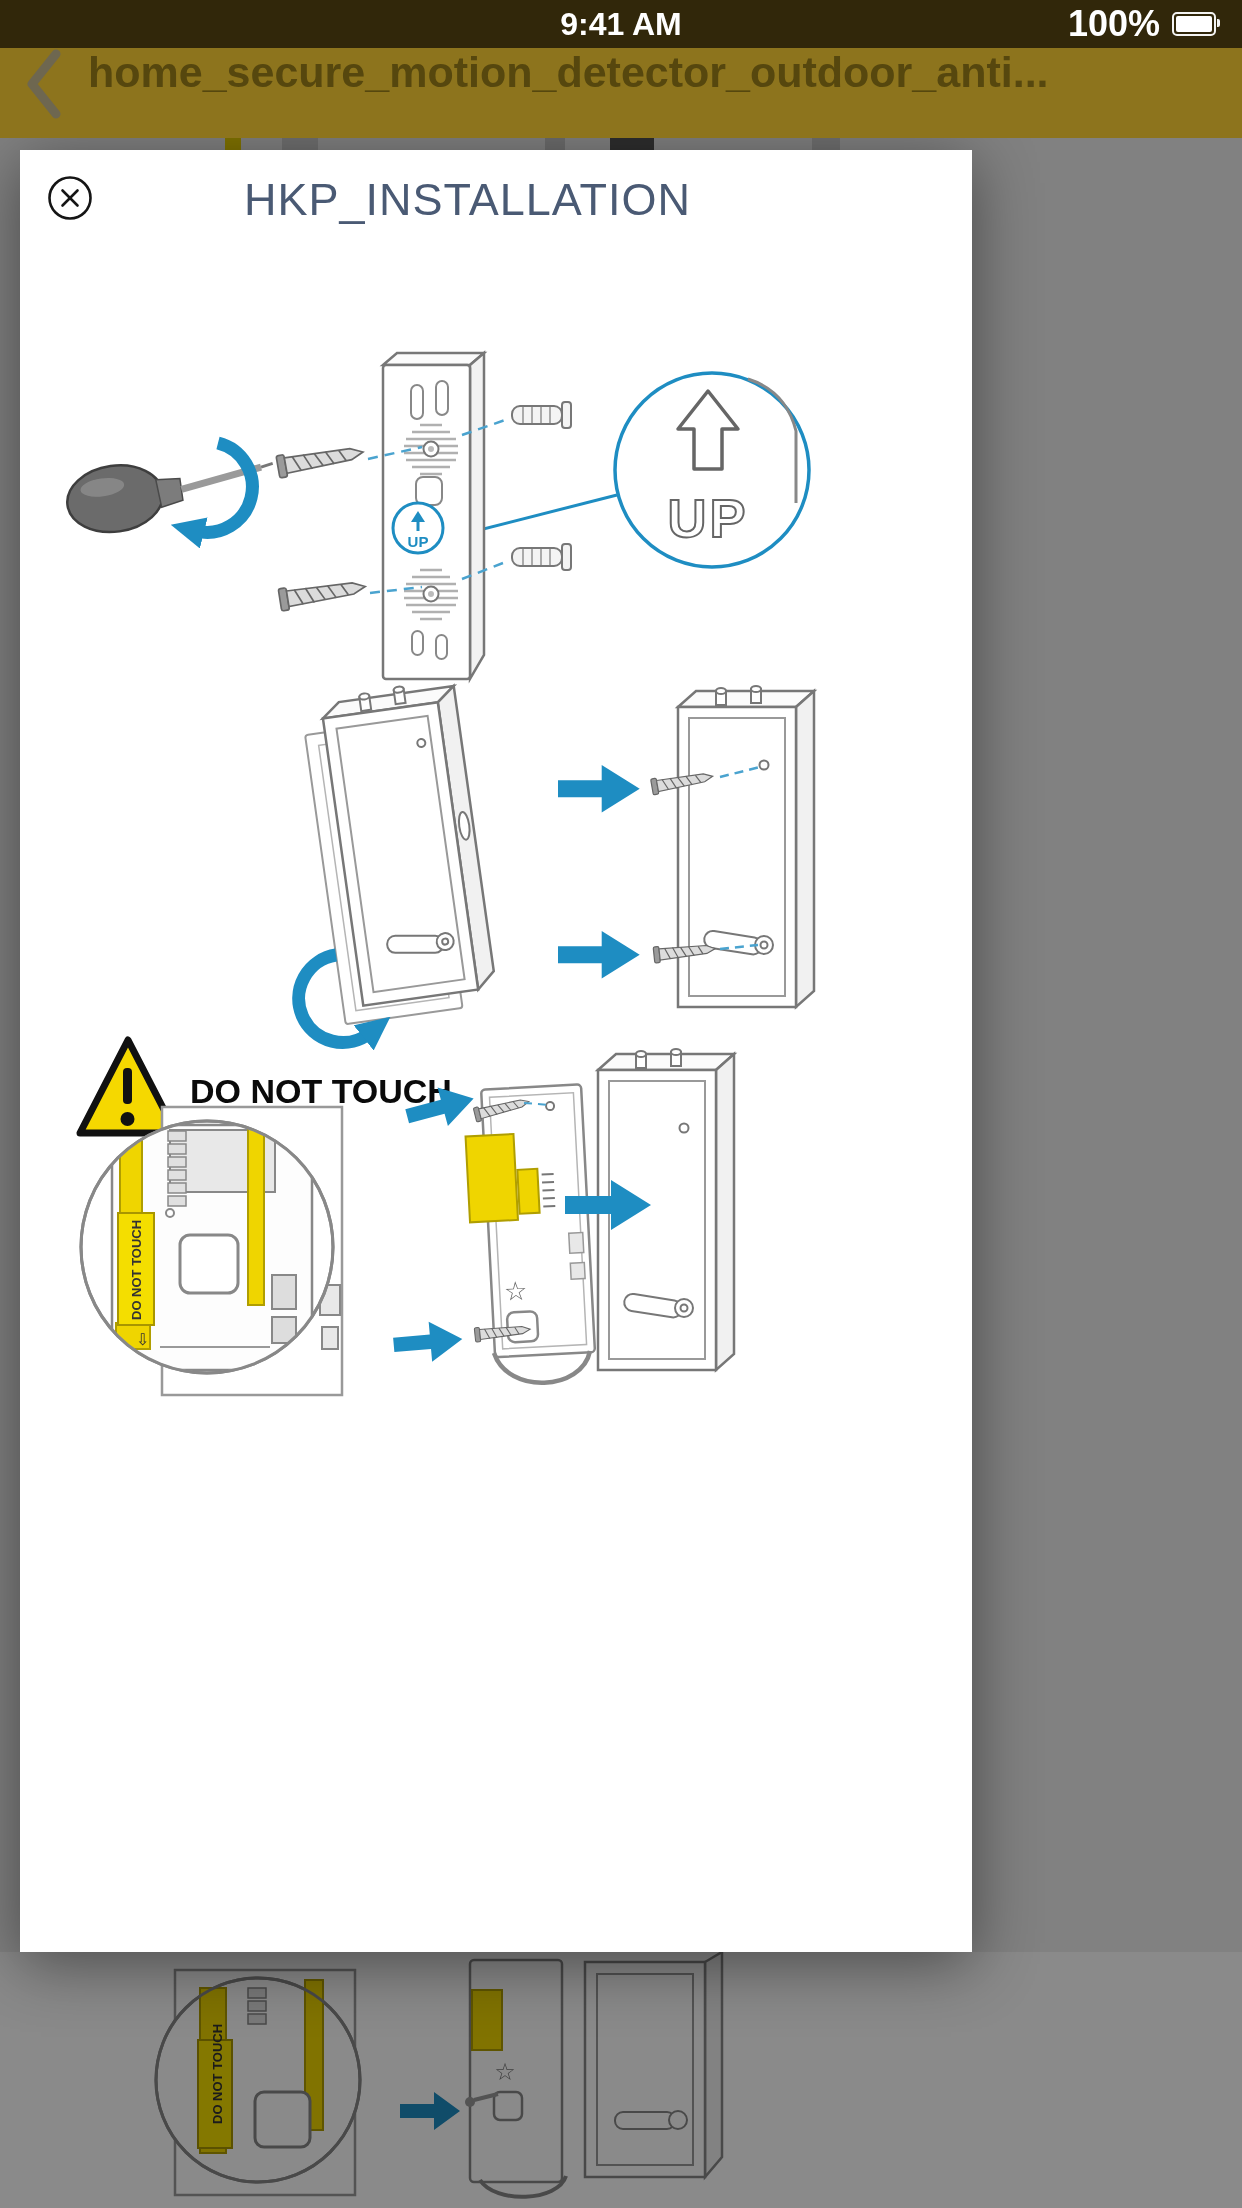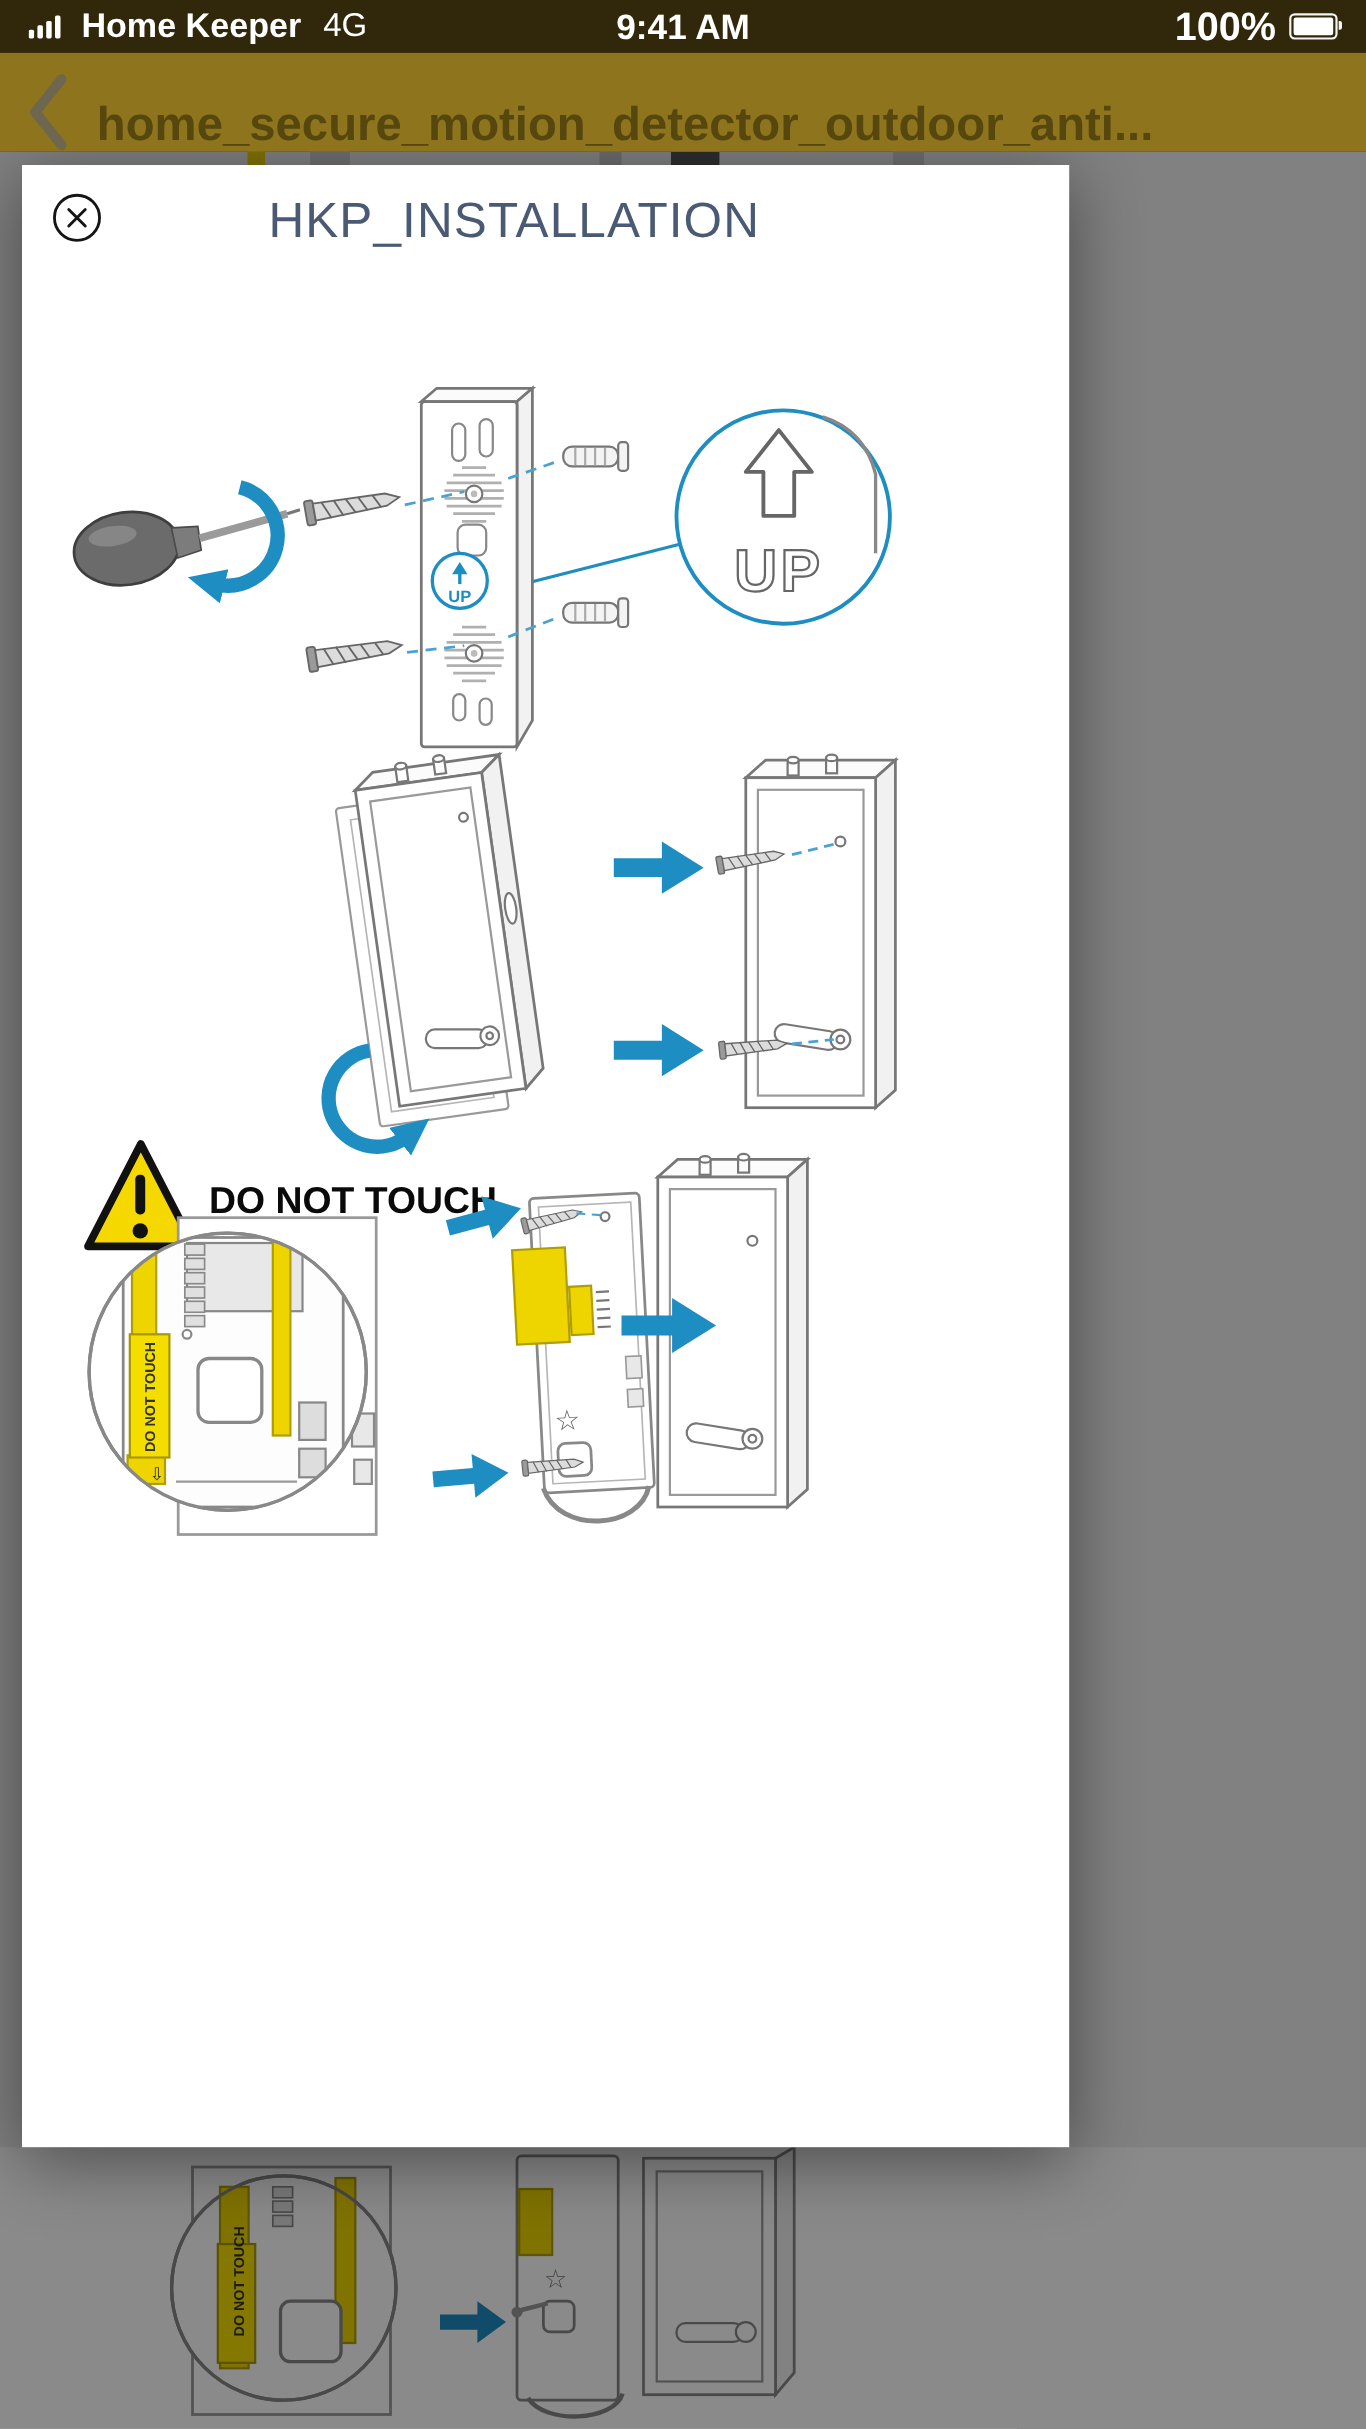--- a/index.html
+++ b/index.html
@@ -19,21 +19,21 @@
   .sb-network{font-size:30px;font-weight:400;margin-left:6px;}
   .sb-time{position:absolute;left:0;right:0;text-align:center;font-size:32px;font-weight:700;}
   .sb-right{margin-left:auto;display:flex;align-items:center;gap:12px;z-index:1;}
   .sb-batt-pct{font-size:36px;font-weight:700;}
   .battery{width:40px;height:20px;border:2px solid rgba(255,255,255,.95);border-radius:5px;position:relative;display:inline-block;}
   .battery .fill{position:absolute;inset:2px;background:#fff;border-radius:2px;}
   .battery .nub{position:absolute;right:-6px;top:5px;width:3px;height:8px;background:rgba(255,255,255,.95);border-radius:0 2px 2px 0;}
   
   .nav-bar{
     position:absolute;top:48px;left:0;right:0;height:90px;background:#8d741d;
-    display:flex;align-items:flex-end;padding:0 24px;box-sizing:border-box;z-index:30;
+    display:flex;align-items:flex-start;padding:0 24px;box-sizing:border-box;z-index:30;
   }
   .nav-title{
     color:#56470e;font-size:43px;font-weight:700;margin-left:24px;
     white-space:nowrap;overflow:hidden;max-width:1120px;
   }
   
   .backdrop{position:absolute;top:138px;left:0;right:0;bottom:0;background:#efefef;z-index:1;}
   .backdrop .sliver{position:absolute;top:0;height:14px;}
   .backdrop-bottom{position:absolute;left:0;bottom:0;width:1242px;height:256px;}
   .backdrop .overlay{position:absolute;inset:0;background:rgba(0,0,0,.46);}
@@ -47,30 +47,20 @@
     position:absolute;left:224px;top:24px;font-size:45px;color:#4a5a74;
     letter-spacing:1px;font-weight:400;
   }
   .diagram{position:absolute;top:185px;left:0;width:1202px;height:1615px;}
   svg text{font-family:"Liberation Sans",sans-serif;}
 </style>
 </head>
 <body>
 
 <div class="status-bar">
-  <div class="sb-left">
-    <svg width="34" height="24" viewBox="0 0 34 24">
-      <rect x="0" y="15" width="5" height="8" rx="1.5" fill="#fff"></rect>
-      <rect x="8" y="11" width="5" height="12" rx="1.5" fill="#fff"></rect>
-      <rect x="16" y="7" width="5" height="16" rx="1.5" fill="#fff"></rect>
-      <rect x="24" y="2" width="5" height="21" rx="1.5" fill="#fff"></rect>
-    </svg>
-    <span class="sb-carrier">Home Keeper</span>
-    <span class="sb-network">4G</span>
-  </div>
   <div class="sb-time">9:41 AM</div>
   <div class="sb-right">
     <span class="sb-batt-pct">100%</span>
     <span class="battery">
         <span class="fill"></span>
         <span class="nub"></span>
       </span>
   </div>
 </div>
 

